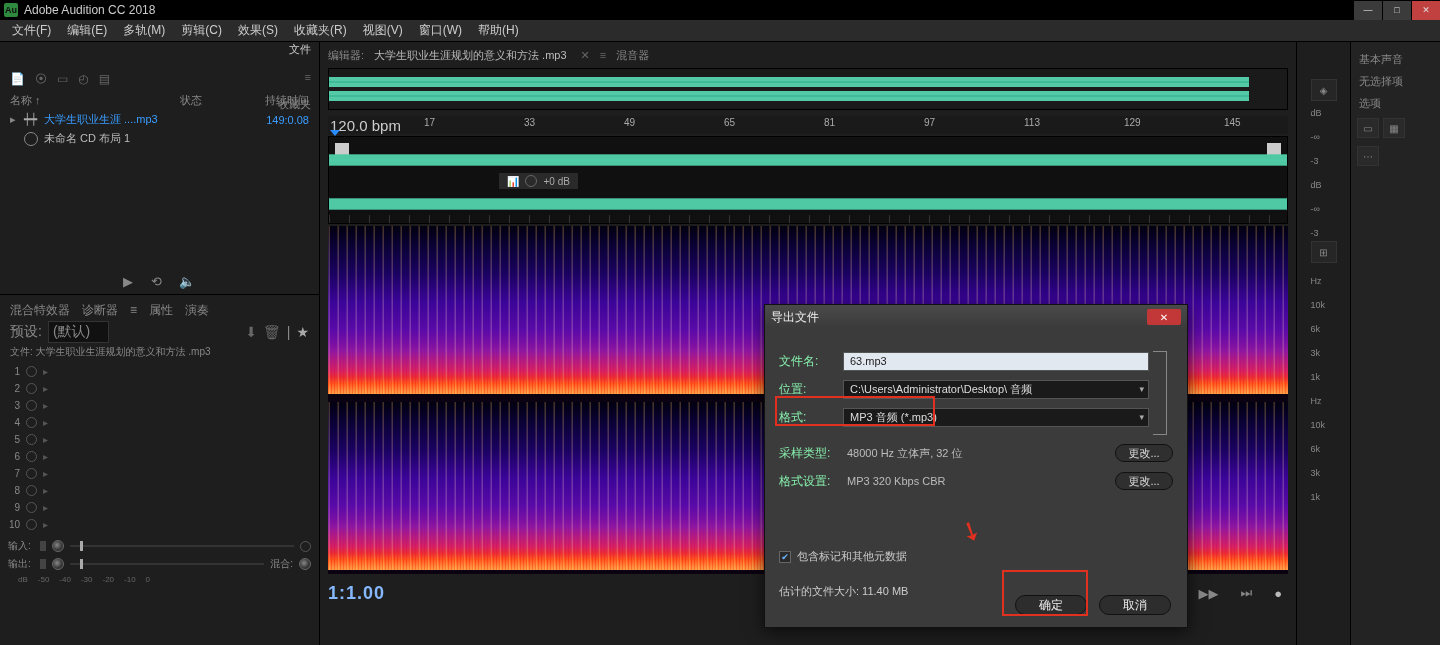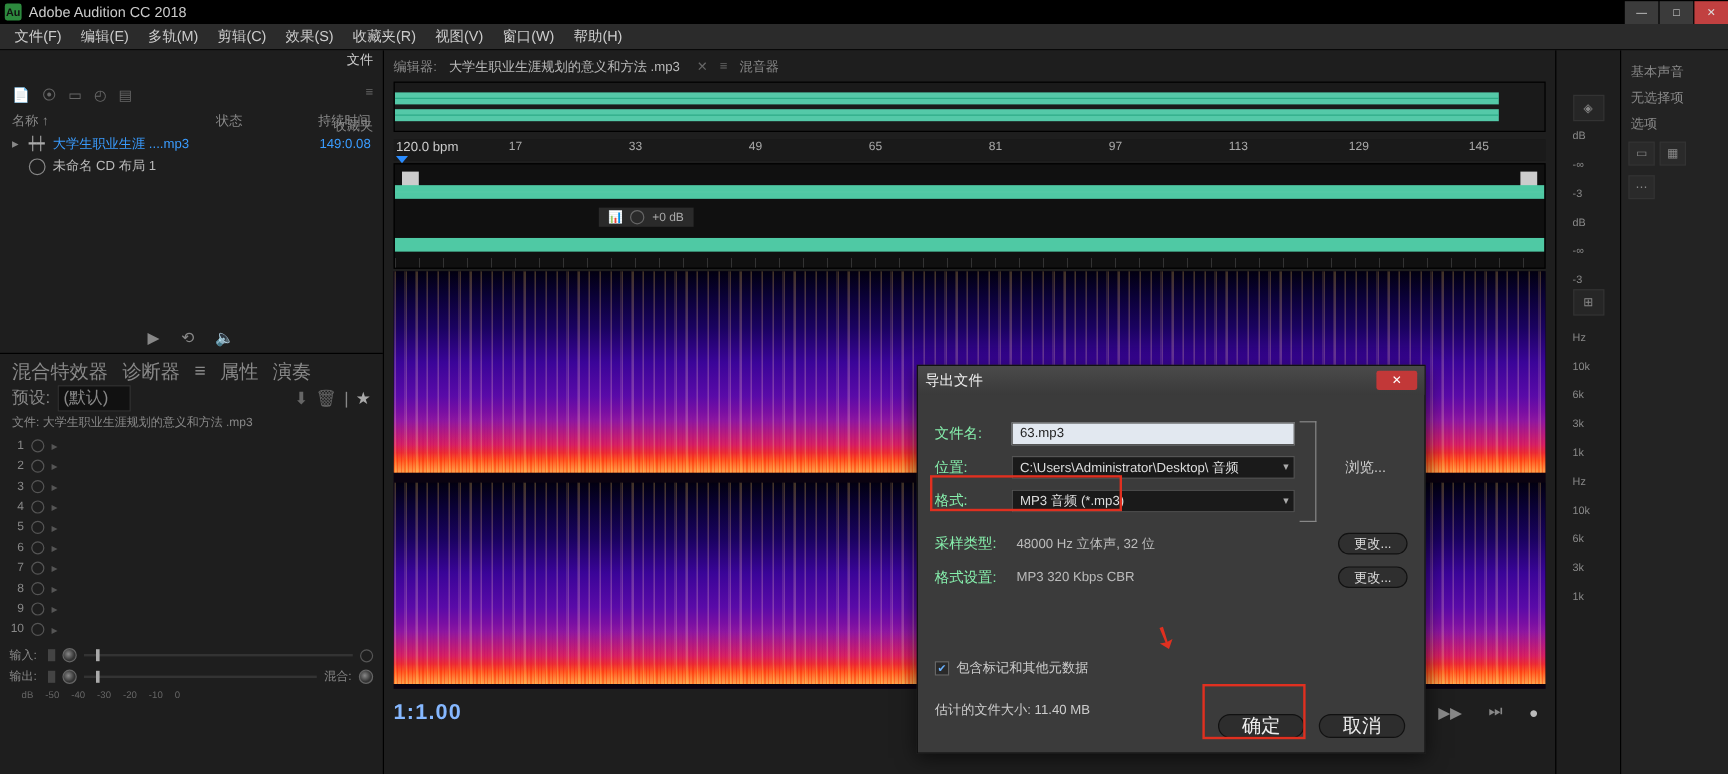--- a/index.html
+++ b/index.html
@@ -29,21 +29,21 @@
 .file-row.selected { color:#3a9cff;}
 .file-row .arrow { width:14px; color:#888;}
 .file-row .icon { width:20px; color:#aaa;}
 .file-row .name { flex:1;}
 .file-row .dur { color:#3a9cff;}
 .file-row.cd { color:#bbb;}
 .file-row.cd .icon-cd { width:14px; height:14px; border:1px solid #888; border-radius:50%; margin-right:6px; display:inline-block;}
 .transport-row { height:26px; display:flex; align-items:center; justify-content:center; gap:18px; color:#888;}
 .transport-row span { font-size:13px;}
 .effects-panel { border-top:1px solid #000; padding:4px 0;}
-.effects-tabs { height:22px; display:flex; align-items:center; gap:12px; padding:0 10px; color:#888; font-size:16px;}
+.effects-tabs { height:22px; display:flex; align-items:center; gap:12px; padding:0 10px; color:#888; font-size:12px;}
 .effects-row2 { height:22px; display:flex; align-items:center; gap:6px; padding:0 10px; color:#888; font-size:14px;}
 .effects-row2 .dropdown { background:#111; border:1px solid #333; padding:1px 18px 1px 4px; color:#888;}
 .effects-row2 .spacer {flex:1;}
 .effects-row2 .icon {color:#666;}
 .effects-row2 .star {color:#aaa;}
 .effects-file { padding:2px 10px; color:#888; font-size:10px;}
 .rack-list { padding:2px 6px;}
 .rack-row { height:17px; display:flex; align-items:center; gap:6px; font-size:10px; color:#888;}
 .rack-row .num { width:14px; text-align:right;}
 .rack-row .power { width:11px; height:11px; border:1px solid #555; border-radius:50%;}
@@ -56,21 +56,21 @@
 .io-row .trk { flex:1; height:2px; background:#333; position:relative;}
 .io-row .trk::after{content:"";position:absolute;left:10px;top:-4px;width:3px;height:10px;background:#aaa;}
 .meter-scale { padding:2px 10px; color:#666; font-size:8px; display:flex; gap:10px;}
 
 .center-col { flex:1; background:#1e1e1e; display:flex; flex-direction:column;}
 .center-top-tabs { height:26px; display:flex; align-items:center; padding:0 8px; gap:10px; color:#888; font-size:11px;}
 .center-top-tabs .filetab { color:#bbb;}
 .center-top-tabs .x { color:#666; margin-left:4px;}
 .overview { height:42px; background:#1a1a1a; margin:0 8px; position:relative; border:1px solid #000;}
 .ruler { height:18px; margin:6px 8px 0 8px; display:flex; color:#aaa; font-size:10px; position:relative; background:#1a1a1a;}
-.ruler .bpm { position:absolute; left:2px; top:1px; font-size:11px; color:#ccc;}
+.ruler .bpm { position:absolute; left:2px; top:1px; font-size:15px; color:#ccc;}
 .ruler .tick { position:absolute; top:1px; font-size:10px; color:#aaa;}
 .ruler .playhead { position:absolute; left:2px; top:14px; width:0; height:0; border-left:5px solid transparent; border-right:5px solid transparent; border-top:6px solid #2a8cff;}
 .waveform-block { margin:2px 8px 0 8px; height:88px; background:#101010; position:relative; border:1px solid #000;}
 .wave-strip { position:absolute; left:0; right:0; height:38px;}
 .wave-strip.top { top:4px;}
 .wave-strip.bot { top:48px;}
 .wave-strip svg { width:100%; height:100%;}
 .handle { position:absolute; top:6px; width:14px; height:14px; background:#ccc; }
 .handle.left{ left:6px;}
 .handle.right{ right:6px;}
@@ -118,21 +118,21 @@
 .form-row .field { flex:1; height:19px; background:#1a1a1a; border:1px solid #555; padding:1px 6px; color:#ddd; font-size:11px; display:flex; align-items:center; position:relative;}
 .form-row .field.input { background:#e2e8f0; color:#222;}
 .form-row .field .dd { position:absolute; right:4px; color:#aaa; font-size:9px;}
 .form-row .btn { width:58px; height:18px; background:#2f2f2f; border:1px solid #111; border-radius:10px; color:#ddd; font-size:11px; display:flex; align-items:center; justify-content:center;}
 .bracket { width:14px; display:flex; align-items:center; justify-content:center; color:#999;}
 .form-row .txt { flex:1; color:#bbb; font-size:11px; padding-left:4px;}
 .chk-row { display:flex; align-items:center; gap:6px; margin-top:54px; font-size:11px;}
 .chk-row .chk { width:12px; height:12px; background:#2a2a2a; border:1px solid #666; color:#6ab2ff; font-size:9px; display:flex; align-items:center; justify-content:center;}
 .est-row { margin-top:20px; font-size:11px; color:#ccc;}
 .dlg-buttons { position:absolute; bottom:12px; right:16px; display:flex; gap:12px;}
-.dlg-buttons .dbtn { width:72px; height:20px; border:1px solid #111; border-radius:10px; background:#2d2d2d; color:#eee; font-size:16px; display:flex; align-items:center; justify-content:center;}
+.dlg-buttons .dbtn { width:72px; height:20px; border:1px solid #111; border-radius:10px; background:#2d2d2d; color:#eee; font-size:12px; display:flex; align-items:center; justify-content:center;}
 .red-box { position:absolute; border:2px solid #e03020; pointer-events:none;}
 .red-box.r1 { left:775px; top:396px; width:160px; height:30px;}
 .red-box.r2 { left:1002px; top:570px; width:86px; height:46px;}
 .red-arrow { position:absolute; left:960px; top:516px; color:#e03020; font-size:26px; transform:rotate(25deg); pointer-events:none;}
 </style>
 </head>
 <body>
 
 <div class="titlebar">
   <div class="app-icon">Au</div>
@@ -434,23 +434,20 @@
         </div>
         <div class="form-row">
           <span class="lbl">格式:</span>
           <span class="field">
               <span>MP3 音频 (*.mp3)</span>
               <span class="dd">▾</span>
             </span>
         </div>
       </div>
       <div class="bracket" style="height:84px;border-right:1px solid #888;border-top:1px solid #888;border-bottom:1px solid #888;margin:4px 6px 0 4px"></div>
-      <div style="width:70px;display:flex;align-items:center;height:84px;justify-content:center">
-        <span class="btn">浏览...</span>
-      </div>
     </div>
 
     <div class="form-row" style="margin-top:4px">
       <span class="lbl">采样类型:</span>
       <span class="txt">48000 Hz 立体声, 32 位</span>
       <span class="btn">更改...</span>
     </div>
     <div class="form-row">
       <span class="lbl">格式设置:</span>
       <span class="txt">MP3 320 Kbps CBR</span>

